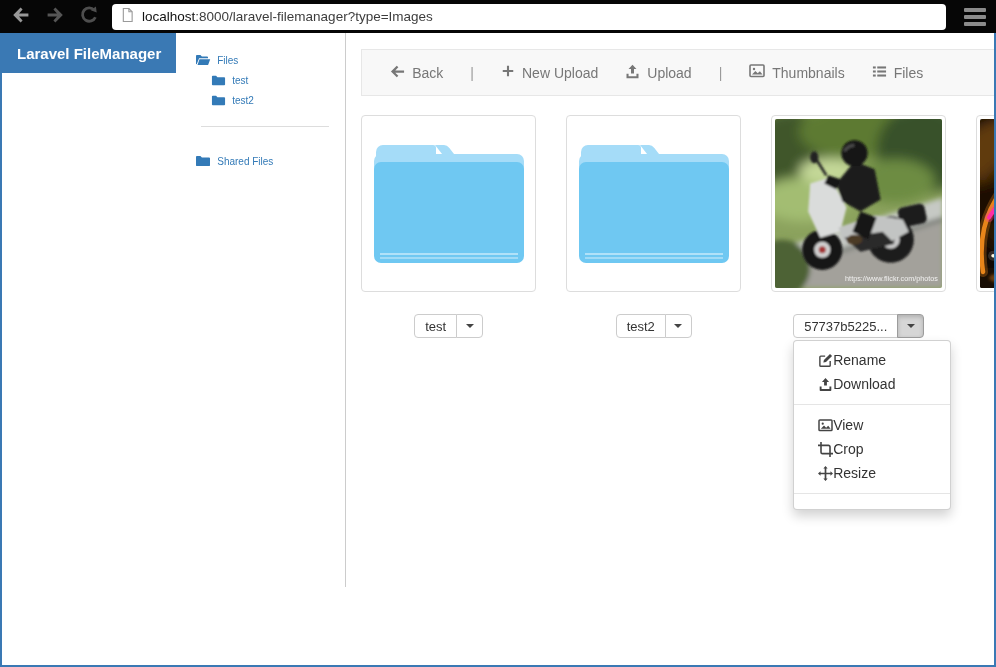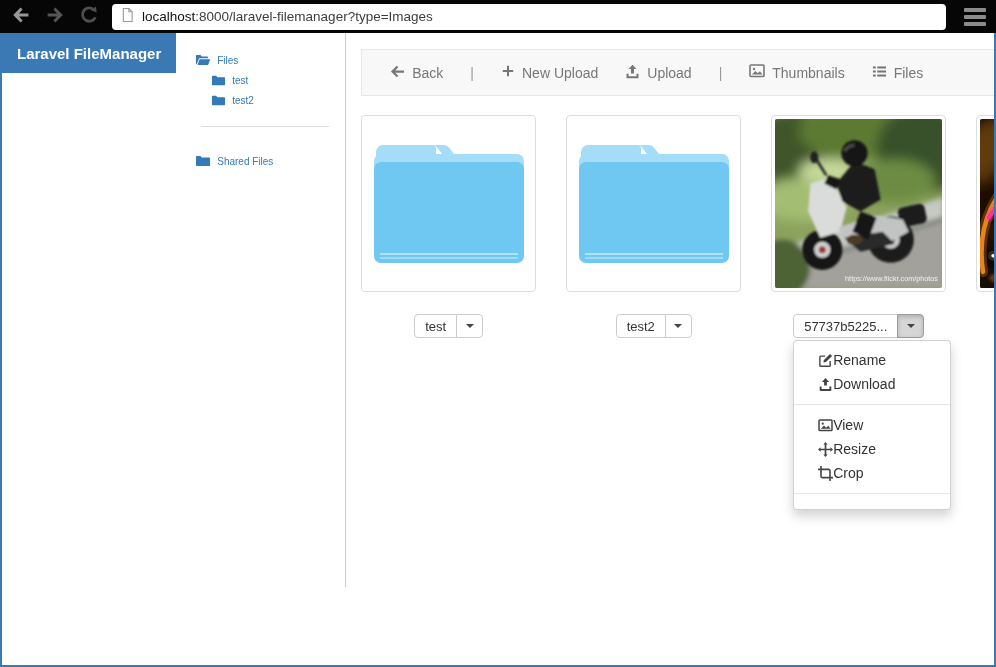--- a/index.html
+++ b/index.html
@@ -327,34 +327,34 @@
                     <svg width="15" height="13" viewBox="0 0 16 14">
                       <rect x="1" y="1" width="14" height="11.5" rx="1" fill="none" stroke="#444" stroke-width="1.6"></rect>
                       <circle cx="5" cy="5" r="1.2" fill="#444"></circle>
                       <path d="M3 10.6l3.4-3.7 2.3 2.4 2.2-2 2.6 3.3z" fill="#444"></path>
                     </svg>
                   </span>
                   <span>View</span>
                 </div>
                 <div class="menu-item">
                   <span class="mi-icon">
-                    <svg width="15" height="15" viewBox="0 0 16 16" fill="#444">
-                      <path d="M8 0l2.3 2.7H8.9v4.4h4.4V5.7L16 8l-2.7 2.3V8.9H8.9v4.4h1.4L8 16l-2.3-2.7h1.4V8.9H2.7v1.4L0 8l2.7-2.3v1.4h4.4V2.7H5.7z"></path>
-                    </svg>
-                  </span>
-                  <span>Resize</span>
-                </div>
-                <div class="menu-item">
-                  <span class="mi-icon">
                     <svg width="15" height="15" viewBox="0 0 16 16">
                       <path fill="none" stroke="#444" stroke-width="1.7" d="M3.2 0v10.8c0 .9.7 1.6 1.6 1.6H16"></path>
                       <path fill="none" stroke="#444" stroke-width="1.7" d="M12.8 16V5.2c0-.9-.7-1.6-1.6-1.6H0"></path>
                     </svg>
                   </span>
                   <span>Crop</span>
+                </div>
+                <div class="menu-item">
+                  <span class="mi-icon">
+                    <svg width="15" height="15" viewBox="0 0 16 16" fill="#444">
+                      <path d="M8 0l2.3 2.7H8.9v4.4h4.4V5.7L16 8l-2.7 2.3V8.9H8.9v4.4h1.4L8 16l-2.3-2.7h1.4V8.9H2.7v1.4L0 8l2.7-2.3v1.4h4.4V2.7H5.7z"></path>
+                    </svg>
+                  </span>
+                  <span>Resize</span>
                 </div>
                 <div class="menu-divider"></div>
               </div>
             </div>
           </div>
 
           <div class="grid-item">
             <div class="card">
               <svg class="photo" width="167" height="169" viewBox="0 0 168 168" preserveAspectRatio="xMidYMid slice">
                 <defs>

